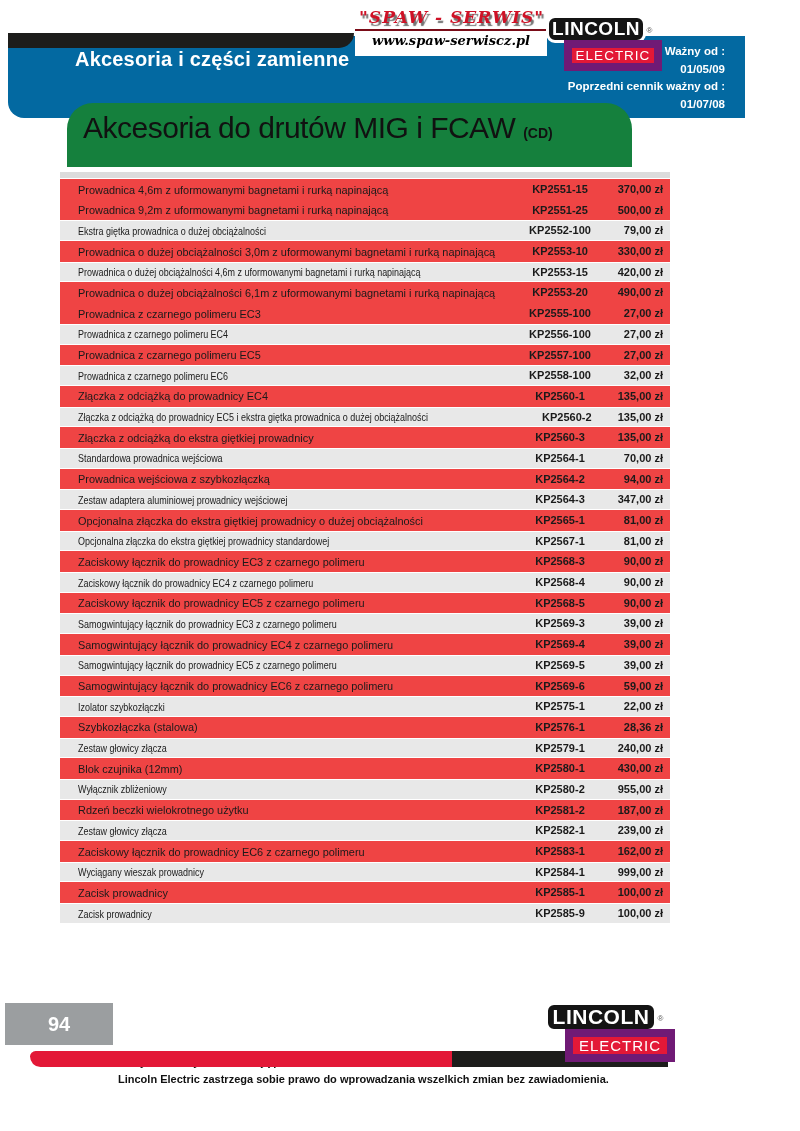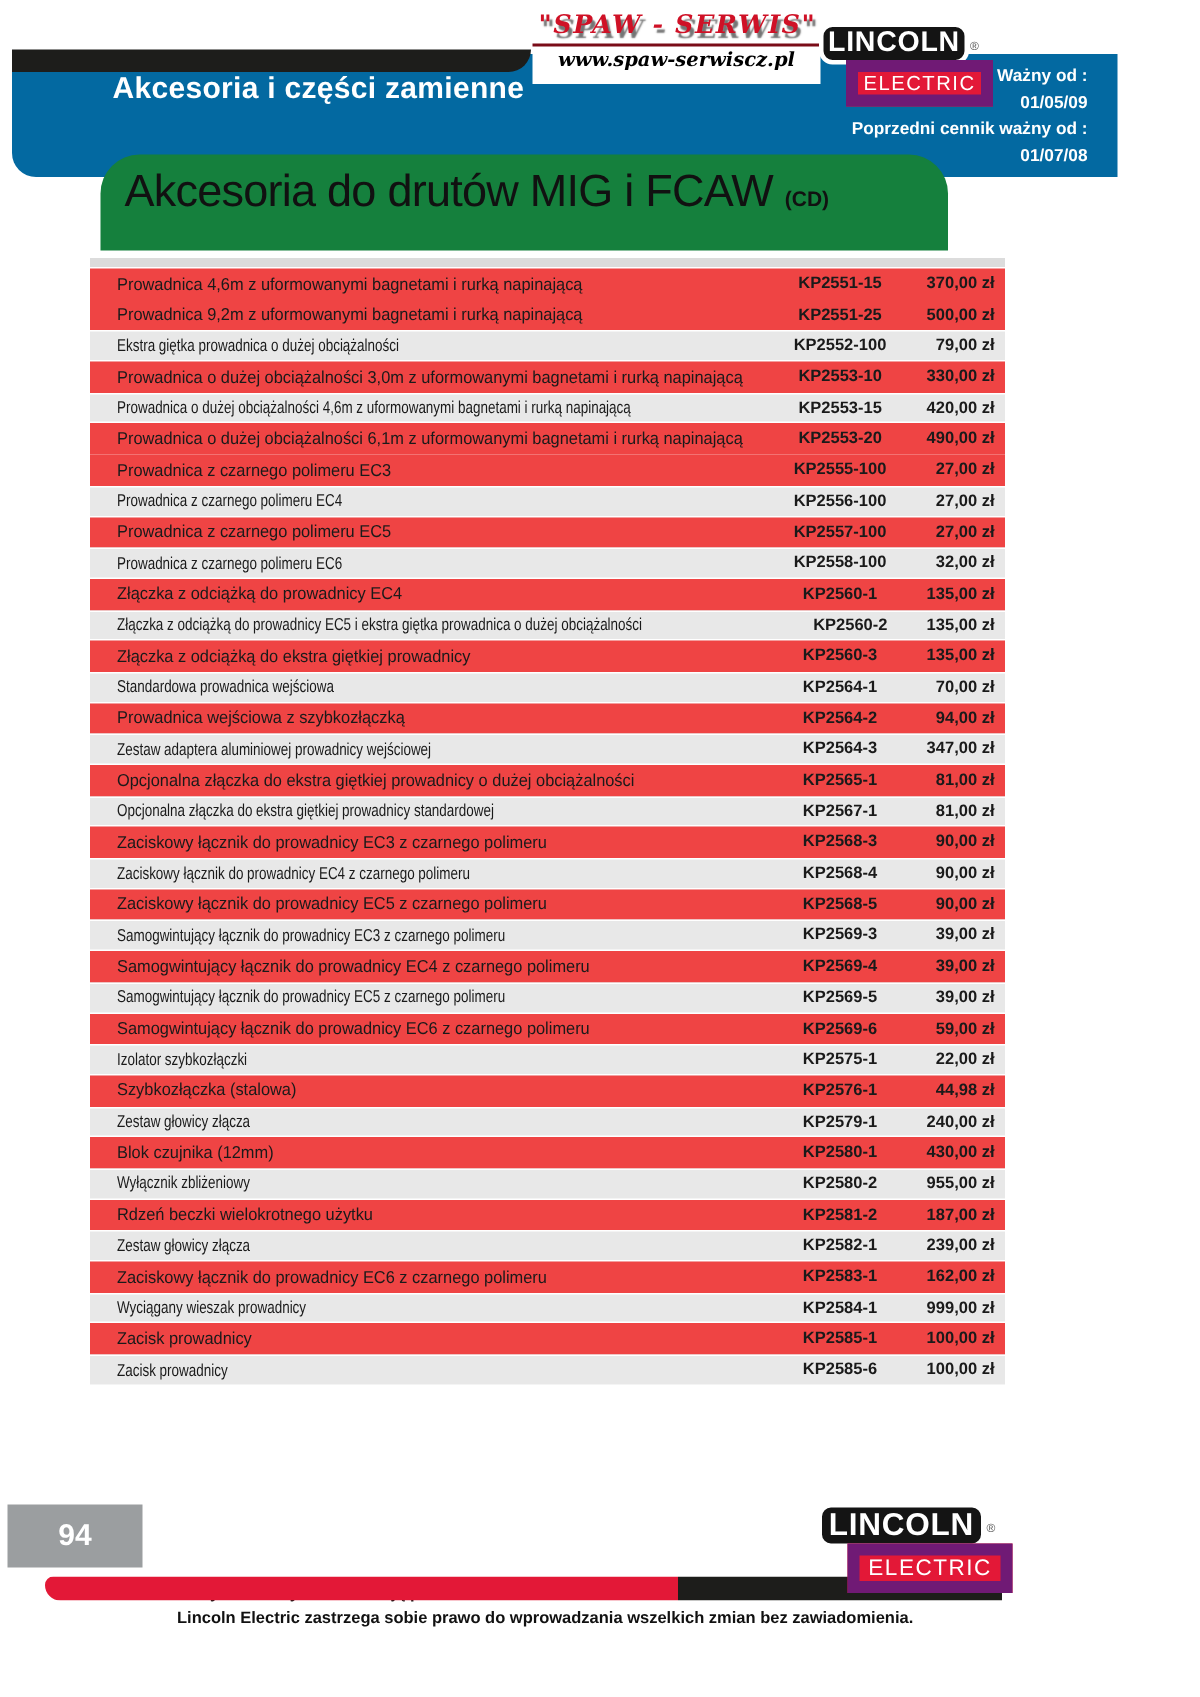--- a/index.html
+++ b/index.html
@@ -80,21 +80,21 @@
   .desc{flex:1;padding-left:18px;overflow:visible;white-space:nowrap;}
   .desc > span{
     display:inline-block;font-size:11.5px;white-space:nowrap;
     transform:scaleX(.95);transform-origin:left center;
   }
   .row.alt .desc > span{transform:scaleX(.78);}
   .code{width:86px;text-align:center;font-weight:bold;font-size:11px;}
   .price{width:60px;text-align:right;padding-right:7px;font-weight:bold;font-size:11px;}
   
   .page-num{
-    position:absolute;left:5px;top:1003px;width:90px;height:42px;background:#9b9ea0;
+    position:absolute;left:5px;top:1003px;width:108px;height:42px;background:#9b9ea0;
     color:#ffffff;font-size:20px;font-weight:bold;display:flex;align-items:center;justify-content:center;
   }
   .notes{
     position:absolute;left:118px;top:1006px;font-size:11px;font-weight:bold;
     color:#111111;line-height:17px;white-space:nowrap;margin-top:48px;
   }
   .bottom-bar{
     position:absolute;left:30px;top:1051px;width:638px;height:16px;
     display:flex;border-radius:7px 13px 0 13px;overflow:hidden;
   }
@@ -265,21 +265,21 @@
         <div class="price">59,00 zł</div>
       </div>
       <div class="row alt">
         <div class="desc"><span>Izolator szybkozłączki</span></div>
         <div class="code">KP2575-1</div>
         <div class="price">22,00 zł</div>
       </div>
       <div class="row">
         <div class="desc"><span>Szybkozłączka (stalowa)</span></div>
         <div class="code">KP2576-1</div>
-        <div class="price">44,98 zł</div>
+        <div class="price">28,36 zł</div>
       </div>
       <div class="row alt">
         <div class="desc"><span>Zestaw głowicy złącza</span></div>
         <div class="code">KP2579-1</div>
         <div class="price">240,00 zł</div>
       </div>
       <div class="row">
         <div class="desc"><span>Blok czujnika (12mm)</span></div>
         <div class="code">KP2580-1</div>
         <div class="price">430,00 zł</div>
@@ -309,21 +309,21 @@
         <div class="code">KP2584-1</div>
         <div class="price">999,00 zł</div>
       </div>
       <div class="row">
         <div class="desc"><span>Zacisk prowadnicy</span></div>
         <div class="code">KP2585-1</div>
         <div class="price">100,00 zł</div>
       </div>
       <div class="row alt">
         <div class="desc"><span>Zacisk prowadnicy</span></div>
-        <div class="code">KP2585-6</div>
+        <div class="code">KP2585-9</div>
         <div class="price">100,00 zł</div>
       </div>
     </div>
 </div>
 
 <div class="page-num">
   <span>94</span>
 </div>
 
 <div class="notes">

